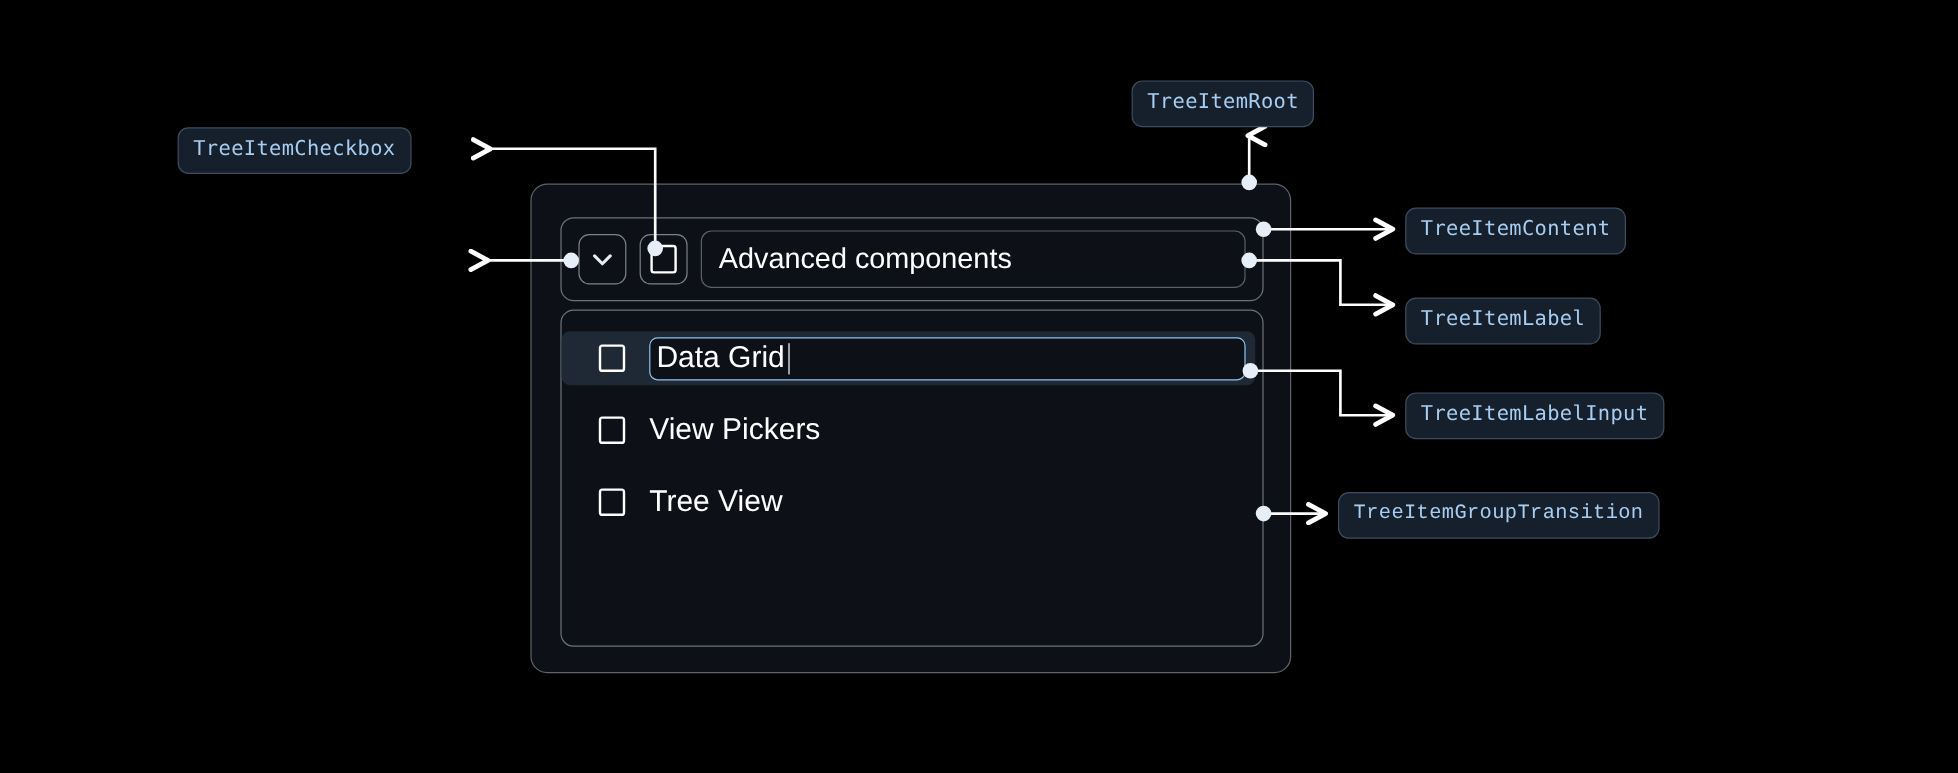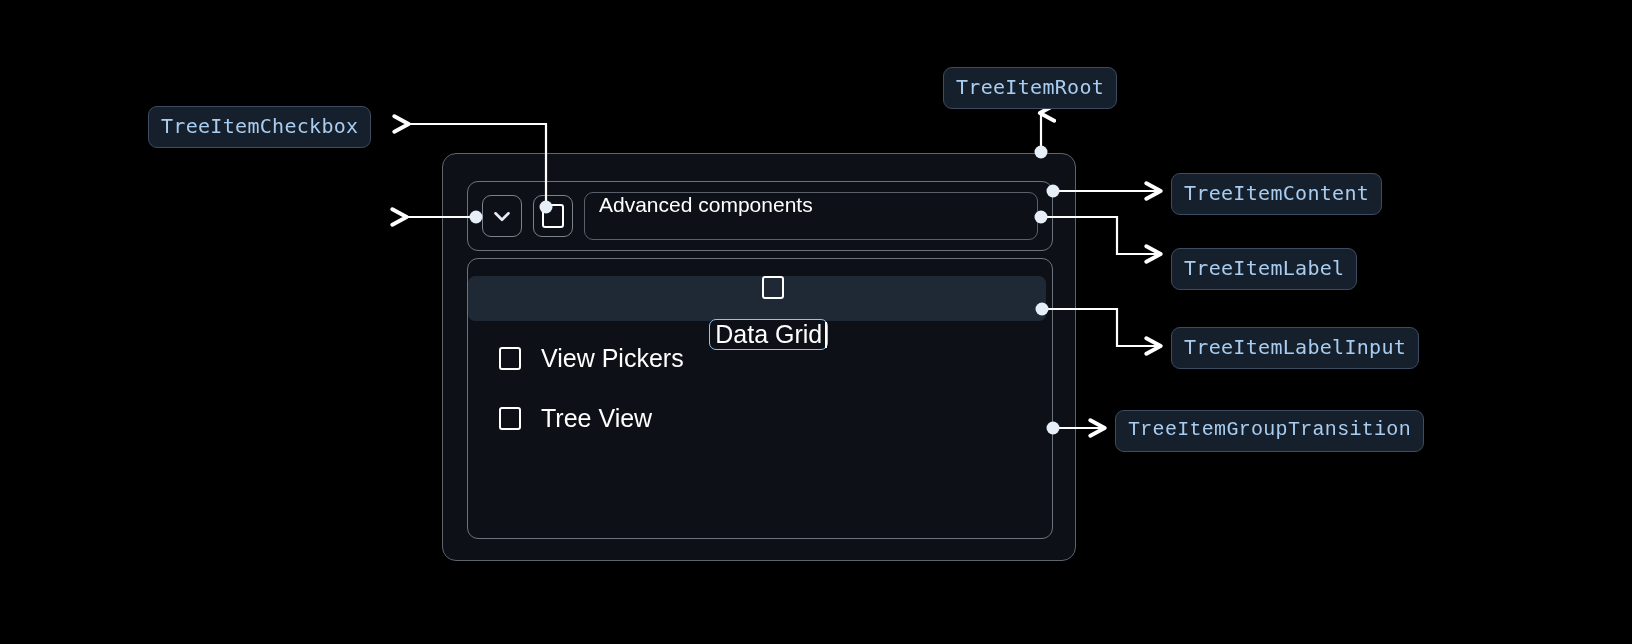--- a/index.html
+++ b/index.html
@@ -23,21 +23,21 @@
 
   
   .badge {
     position: absolute;
     box-sizing: border-box;
     background: #16202c;
     border: 1px solid #3d4c5e;
     border-radius: 9px;
     color: #a8cdf0;
     font-family: "DejaVu Sans Mono", "Liberation Mono", monospace;
-    font-size: 20px;
+    font-size: 17px;
     line-height: 1;
     letter-spacing: 0.3px;
     padding: 9px 12px 11px 12px;
     white-space: nowrap;
   }
 
   
   #wires {
     position: absolute;
     left: 0; top: 0;
@@ -111,24 +111,24 @@
     border-radius: 3px;
     flex: none;
   }
   .root-label {
     flex: 1;
     height: 48px;
     box-sizing: border-box;
     border: 1px solid #5a6069;
     border-radius: 9px;
     display: flex;
-    align-items: flex-start;
+    align-items: center;
     padding-left: 14px;
     color: #ffffff;
-    font-size: 21px;
+    font-size: 24px;
   }
 
   .tree-group {
     position: absolute;
     left: 24px;
     top: 104px;
     width: 586px;
     height: 281px;
     box-sizing: border-box;
     background: #0d1117;
@@ -143,21 +143,20 @@
     gap: 20px;
     padding-left: 31px;
     box-sizing: border-box;
     margin-bottom: 15px;
   }
   .row.selected {
     background: #1e2935;
     border-radius: 7px;
     margin-right: 6px;
     padding-right: 0;
-    flex-direction: column;
   }
   .row-label {
     color: #ffffff;
     font-size: 25px;
     line-height: 1;
   }
   .label-input {
     flex: 1;
     height: 36px;
     box-sizing: border-box;

